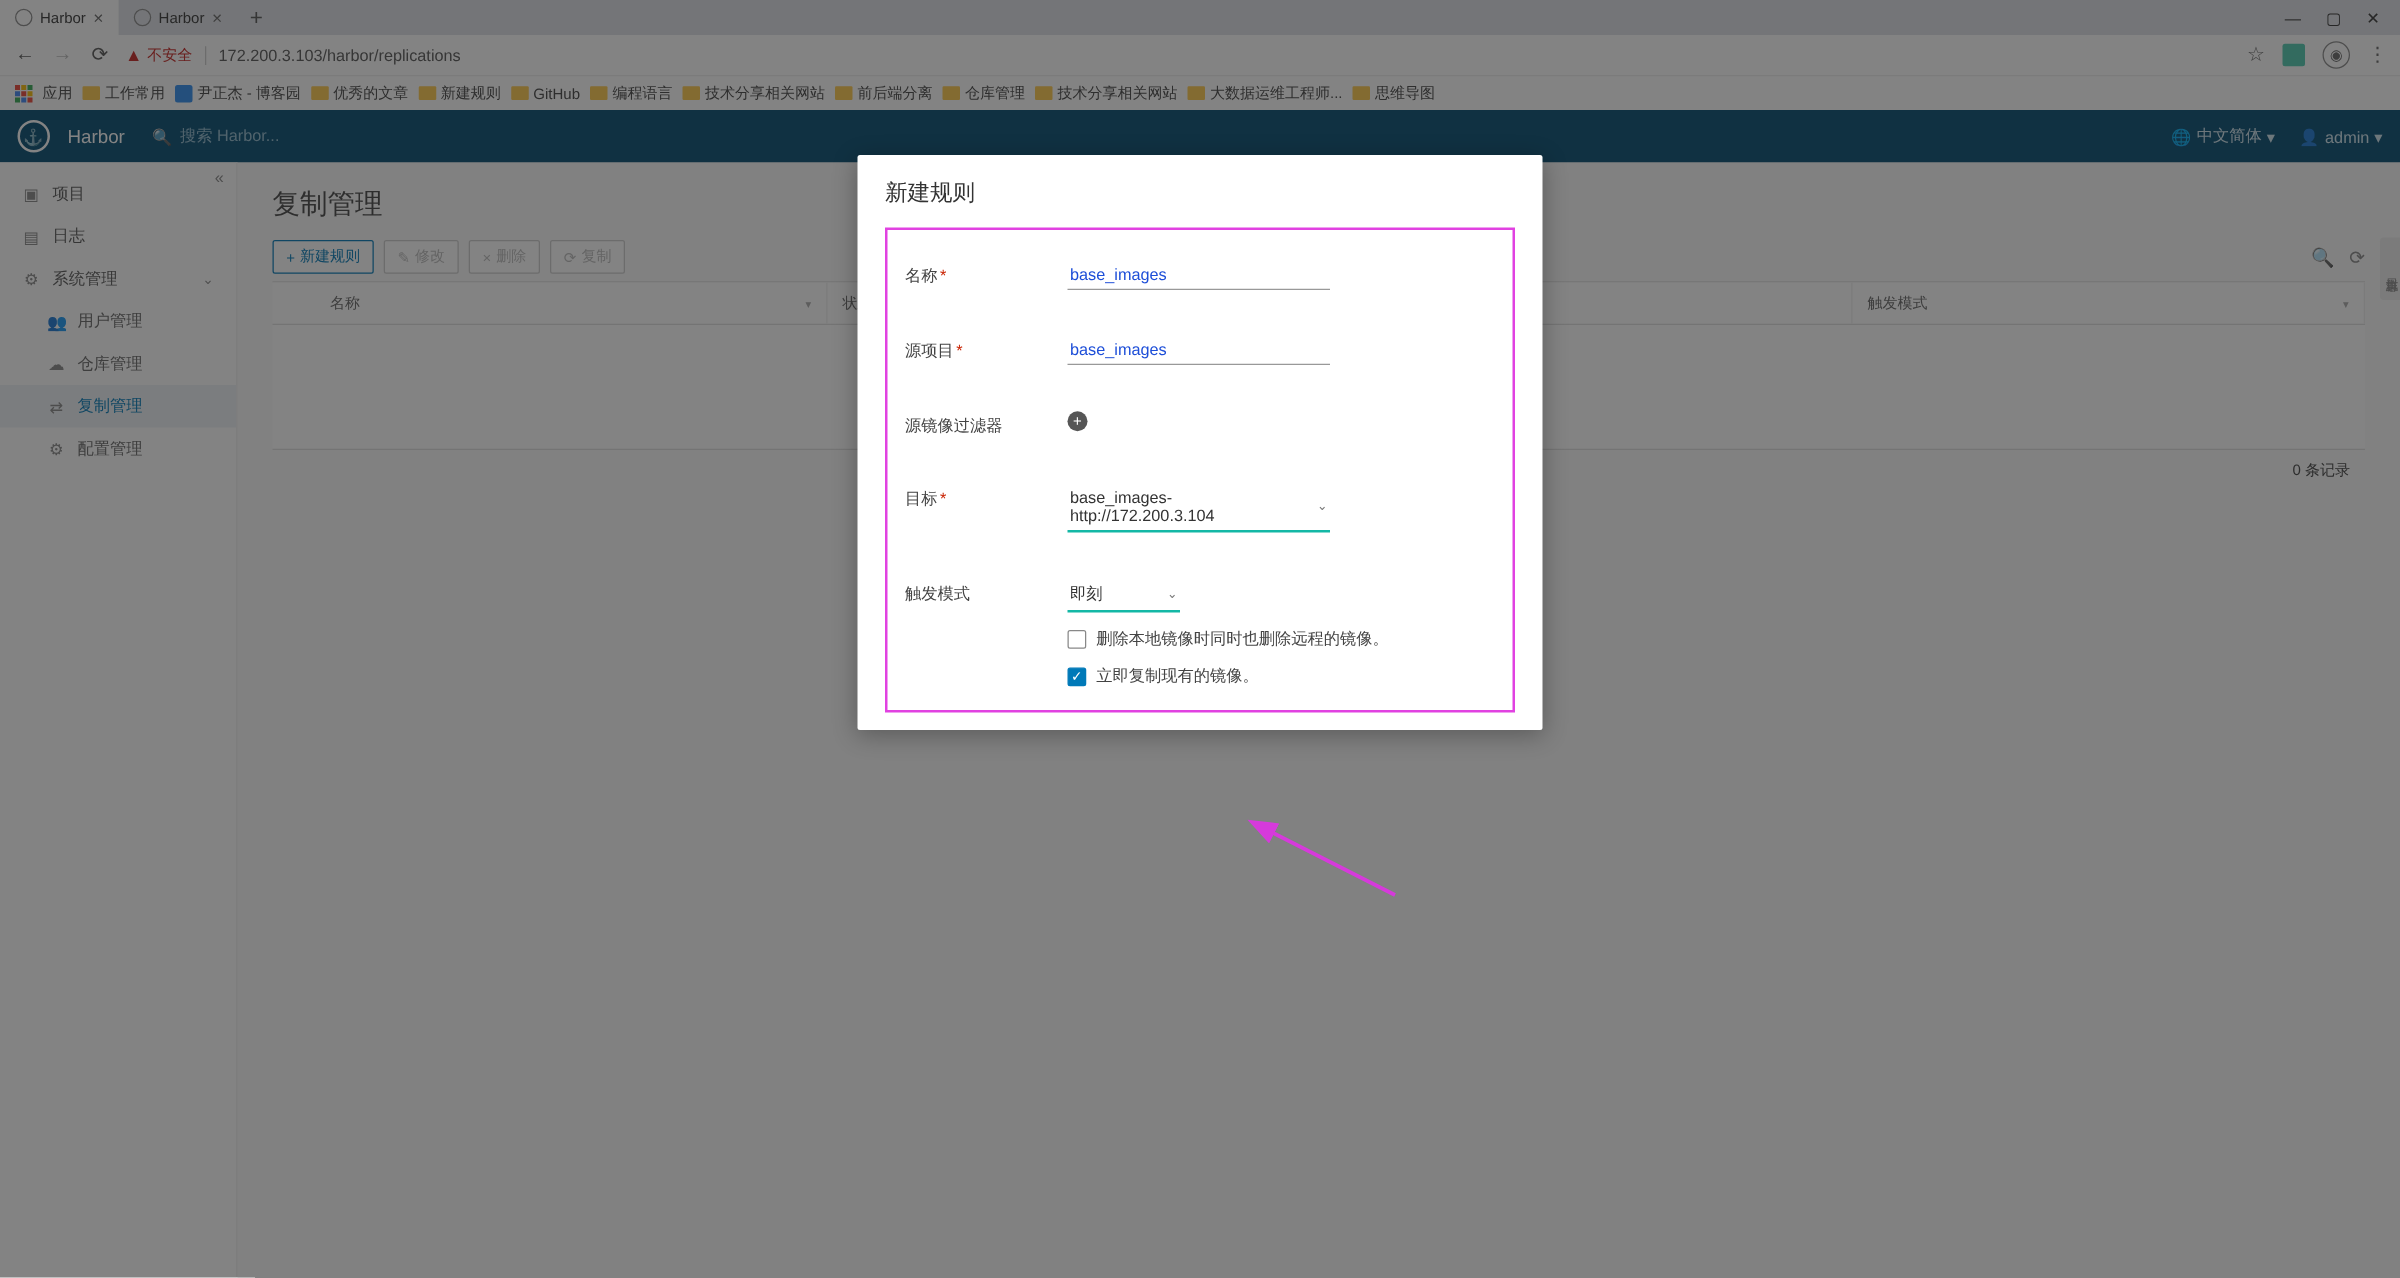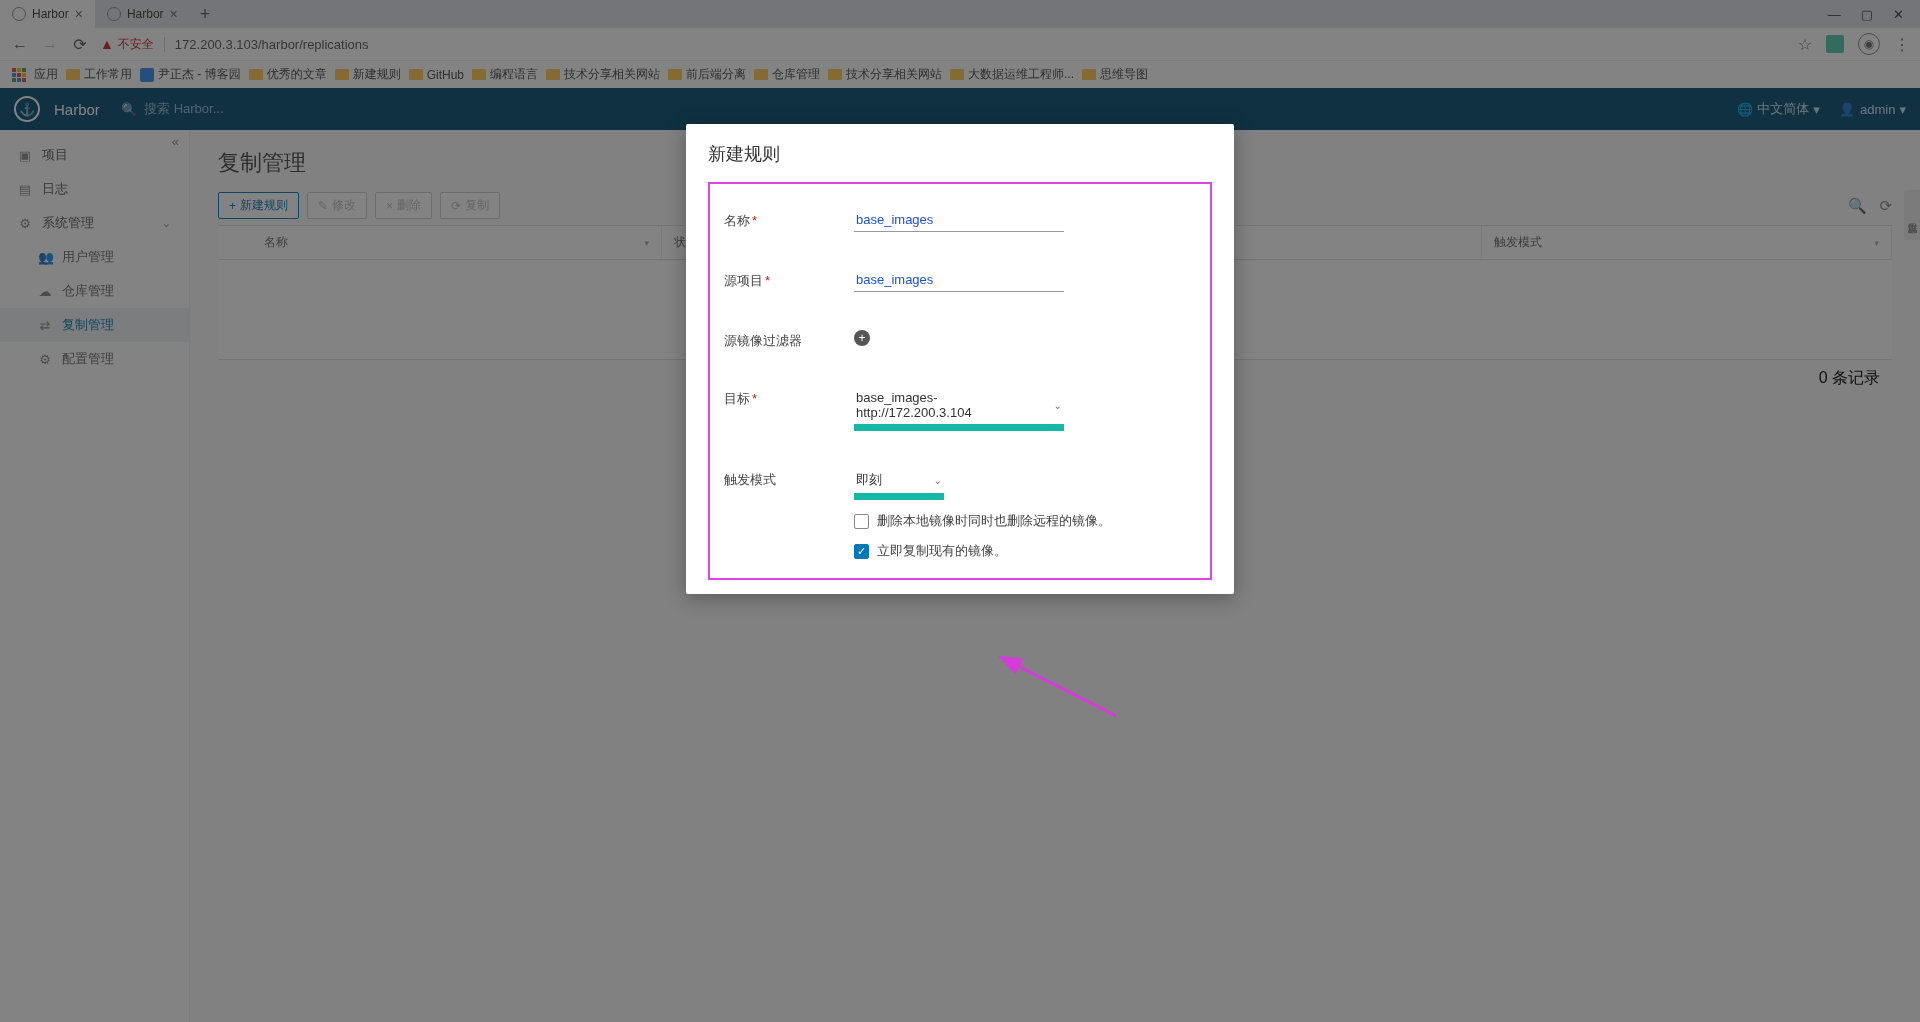--- a/index.html
+++ b/index.html
@@ -51,37 +51,37 @@
 .toolbar { display: flex; gap: 8px; align-items: center; margin-bottom: 6px; }
 .tb-btn { border: 1px solid #0079b8; color: #0079b8; background: #fff; padding: 4px 10px; font-size: 12px; border-radius: 2px; display: flex; align-items: center; gap: 4px; cursor: pointer; }
 .tb-btn.disabled { border-color: #ccc; color: #bbb; }
 .tb-right { margin-left: auto; display: flex; gap: 12px; color: #888; font-size: 15px; }
 .table { border-top: 1px solid #ddd; }
 .thead { display: flex; border-bottom: 1px solid #ddd; background: #fff; }
 .th { padding: 8px 12px; font-size: 12px; color: #666; flex: 1; display: flex; align-items: center; justify-content: space-between; border-right: 1px solid #eee; }
 .th:first-child { flex: 0 0 34px; border-right: none; }
 .th-caret { color: #aaa; font-size: 9px; }
 .tbody-empty { height: 100px; background: #fff; border-bottom: 1px solid #ddd; }
-.table-footer { text-align: right; padding: 8px 12px; font-size: 16px; color: #000000; }
+.table-footer { text-align: right; padding: 8px 12px; font-size: 12px; color: #404040; }
 .side-handle { position: absolute; right: 0; top: 60px; width: 16px; height: 50px; background: #eee; border-radius: 3px 0 0 3px; writing-mode: vertical-rl; font-size: 10px; color: #888; display: flex; align-items: center; justify-content: center; }
 
 
 .overlay { position: absolute; inset: 0; background: rgba(30,30,30,0.55); display: flex; align-items: flex-start; justify-content: center; padding-top: 124px; }
 .modal { width: 548px; background: #fff; border-radius: 2px; box-shadow: 0 4px 20px rgba(0,0,0,0.3); }
 .modal-header { padding: 18px 22px 10px; font-size: 18px; color: #333; }
 .modal-body { margin: 6px 22px 14px; border: 2px solid #e142e1; padding: 24px 14px 18px; }
 .frow { display: flex; align-items: flex-start; margin-bottom: 36px; }
 .frow:last-child { margin-bottom: 0; }
 .flabel { width: 130px; font-size: 13px; color: #444; padding-top: 4px; }
 .req { color: #c92100; margin-left: 2px; }
 .fcontrol { flex: 1; }
 .txt-input { width: 210px; border: none; border-bottom: 1px solid #999; padding: 4px 2px; font-size: 13px; color: #1d4ed8; outline: none; background: transparent; }
 .txt-area { width: 210px; height: 50px; border: 1px solid #bbb; border-radius: 2px; resize: both; font-size: 13px; padding: 4px; }
 .add-circle { width: 16px; height: 16px; border-radius: 50%; background: #565656; color: #fff; display: inline-flex; align-items: center; justify-content: center; font-size: 12px; cursor: pointer; }
-.sel { width: 210px; border: none; border-bottom: 7px solid #14b8a6; padding: 4px 2px; font-size: 13px; background: transparent; color: #333; gap: 32px; }
+.sel { width: 210px; border: none; border-bottom: 2px solid #14b8a6; padding: 4px 2px; font-size: 13px; background: transparent; color: #333; gap: 32px; }
 .sel.narrow { width: 90px; display: inline-block; position: relative; }
 .sel-caret { color: #777; font-size: 10px; margin-left: 6px; }
 .chk-row { display: flex; align-items: center; gap: 8px; font-size: 13px; color: #444; margin-top: 12px; }
 .chk { width: 15px; height: 15px; border: 1px solid #888; border-radius: 2px; display: inline-flex; align-items: center; justify-content: center; background: #fff; }
 .chk.checked { background: #0079b8; border-color: #0079b8; color: #fff; font-size: 11px; }
 .modal-footer { display: flex; justify-content: flex-end; gap: 10px; padding: 14px 22px 20px; }
 .btn { padding: 6px 18px; font-size: 13px; border-radius: 2px; cursor: pointer; }
 .btn-outline { border: 1px solid #0079b8; color: #0079b8; background: #fff; }
 .btn-primary { border: 1px solid #0079b8; background: #0095d3; color: #fff; }
 

